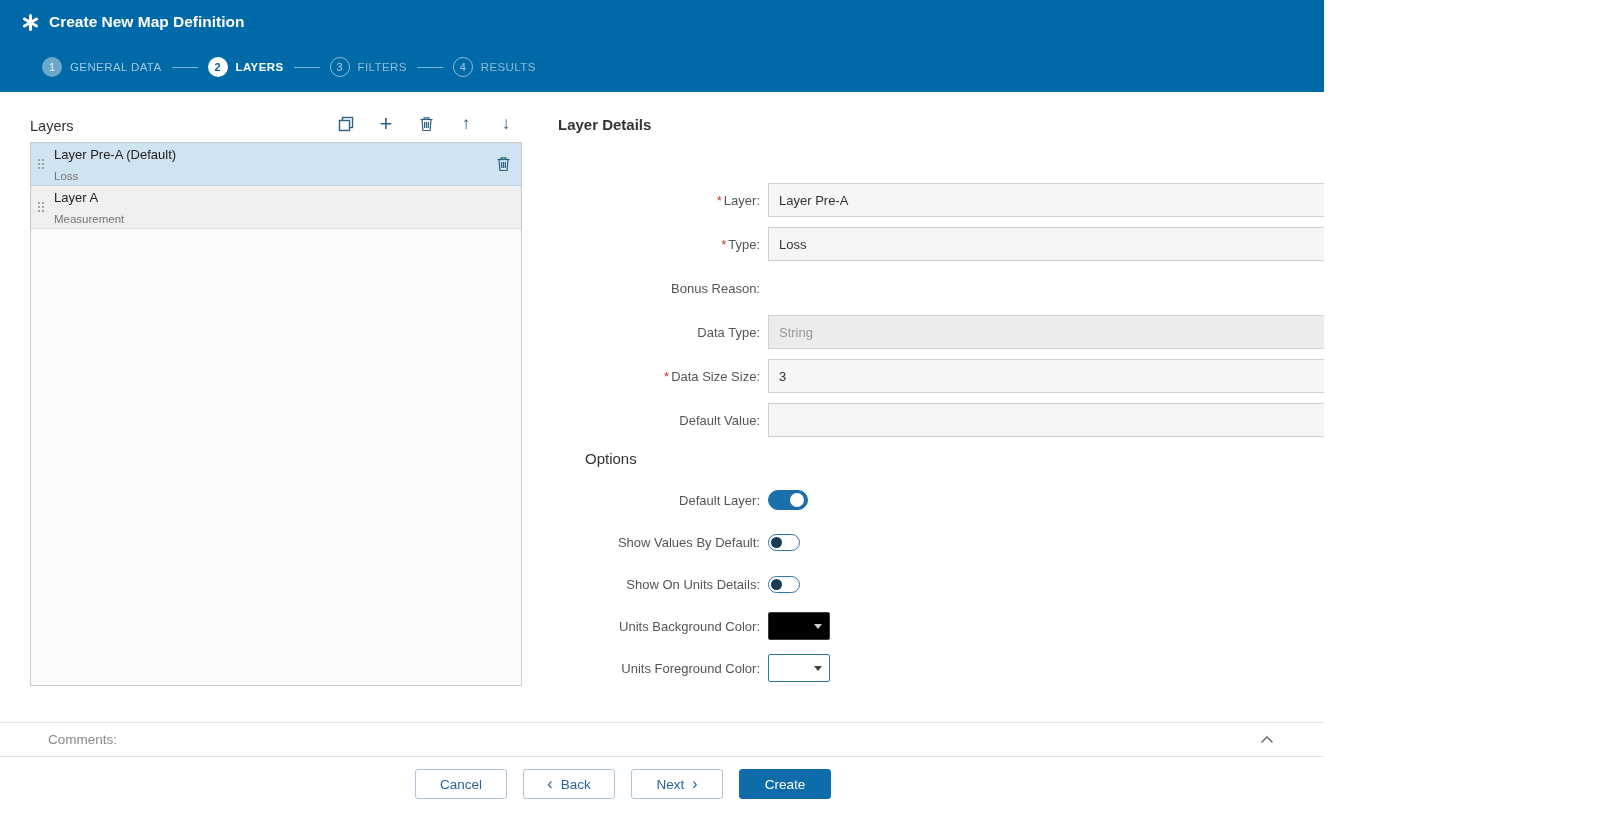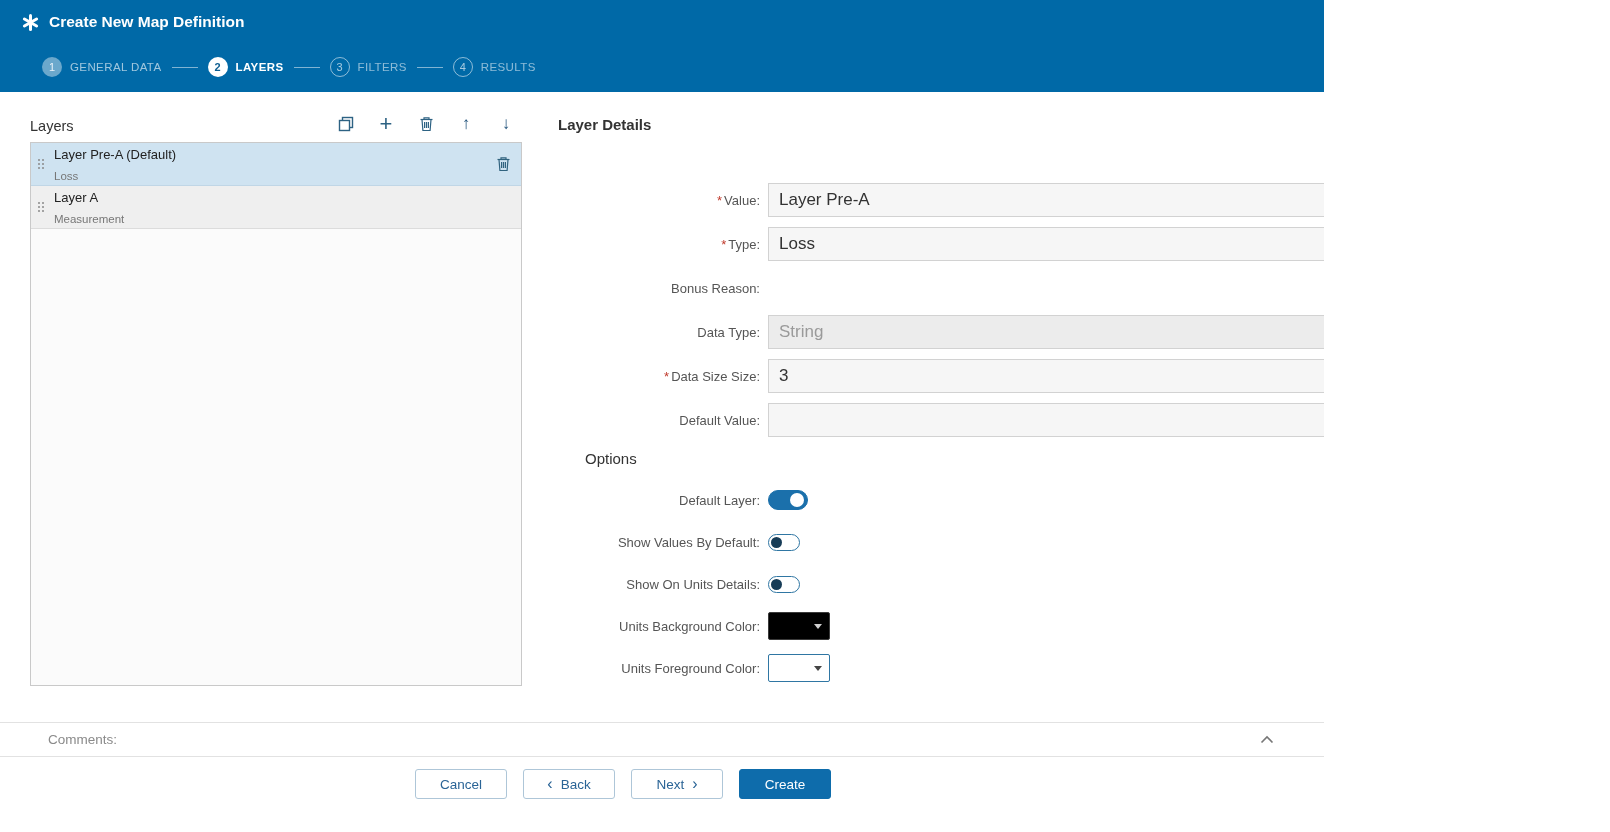--- a/index.html
+++ b/index.html
@@ -44,21 +44,21 @@
 
   
   .details { position:absolute; left:533px; top:116px; width:999px;margin-left:25px; }
   .details-title { font-size:15px; font-weight:700; color:#333; height:20px; }
   .form { margin-top:42px; }
   .frow { display:flex; align-items:center; height:44px; }
   .flabel { width:202px; margin-right:8px; display:flex; justify-content:flex-end; align-items:center; gap:2px;
             font-size:13px; color:#555; white-space:nowrap; }
   .req { color:#c0392b; font-size:13px; }
   .finput { flex:1; height:34px; background:#f6f6f6; border:1px solid #d2d2d2; padding:0 10px;
-            font-size:17px; color:#333; font-family:inherit; outline:none; }
+            font-size:13px; color:#333; font-family:inherit; outline:none; }
   .combo { flex:1; display:flex; }
   .combo .finput { border-right:none; }
   .combo-btn { width:36px; height:34px; background:#1b70ab; border:1px solid #15608f; display:flex;
                align-items:center; justify-content:center; cursor:pointer; flex:none; }
   .caret-down { width:0; height:0; border-left:5px solid transparent; border-right:5px solid transparent;
                 border-top:6px solid #fff; }
   .combo.disabled .finput { background:#ececec; color:#9a9a9a; }
   .combo.disabled .combo-btn { background:#e3e3e3; border-color:#cfcfcf; cursor:default; }
   .combo.disabled .caret-down { border-top-color:#a8a8a8; }
   .lookup { flex:1; display:flex; gap:6px; }
@@ -231,21 +231,21 @@
     </div>
   </div>
 
   <div class="details">
     <div class="details-title">Layer Details</div>
 
     <div class="form">
       <div class="frow">
         <span class="flabel">
           <span class="req">*</span>
-          <span>Value:</span>
+          <span>Layer:</span>
         </span>
         <input class="finput" value="Layer Pre-A" style="">
       </div>
 
       <div class="frow">
         <span class="flabel">
           <span class="req">*</span>
           <span>Type:</span>
         </span>
         <span class="combo">

